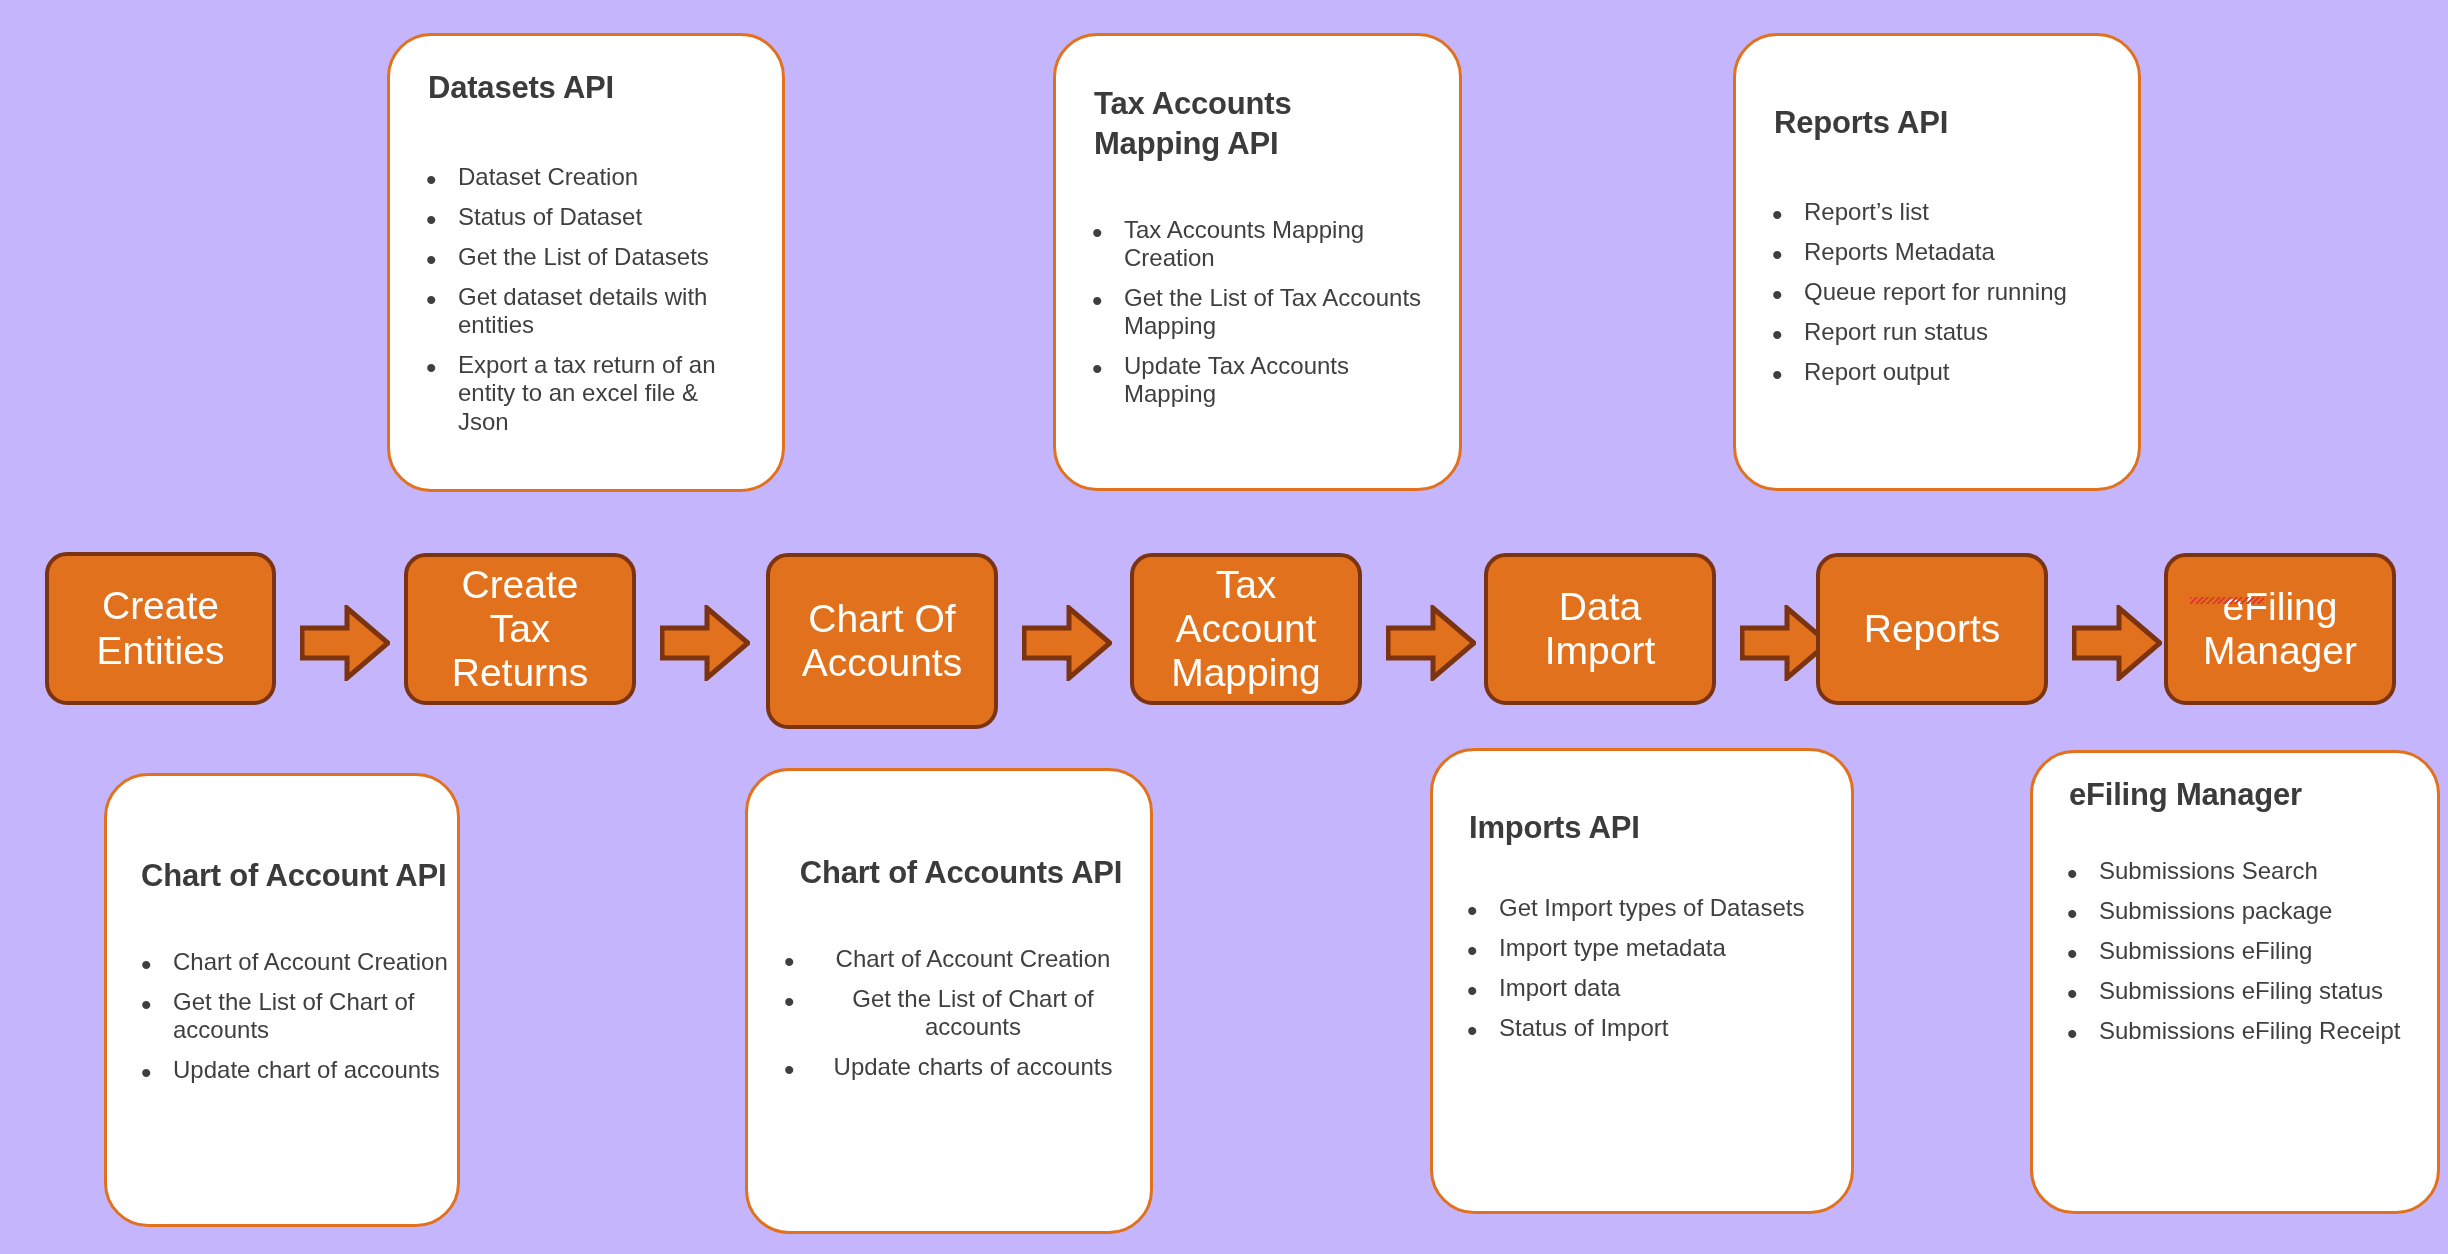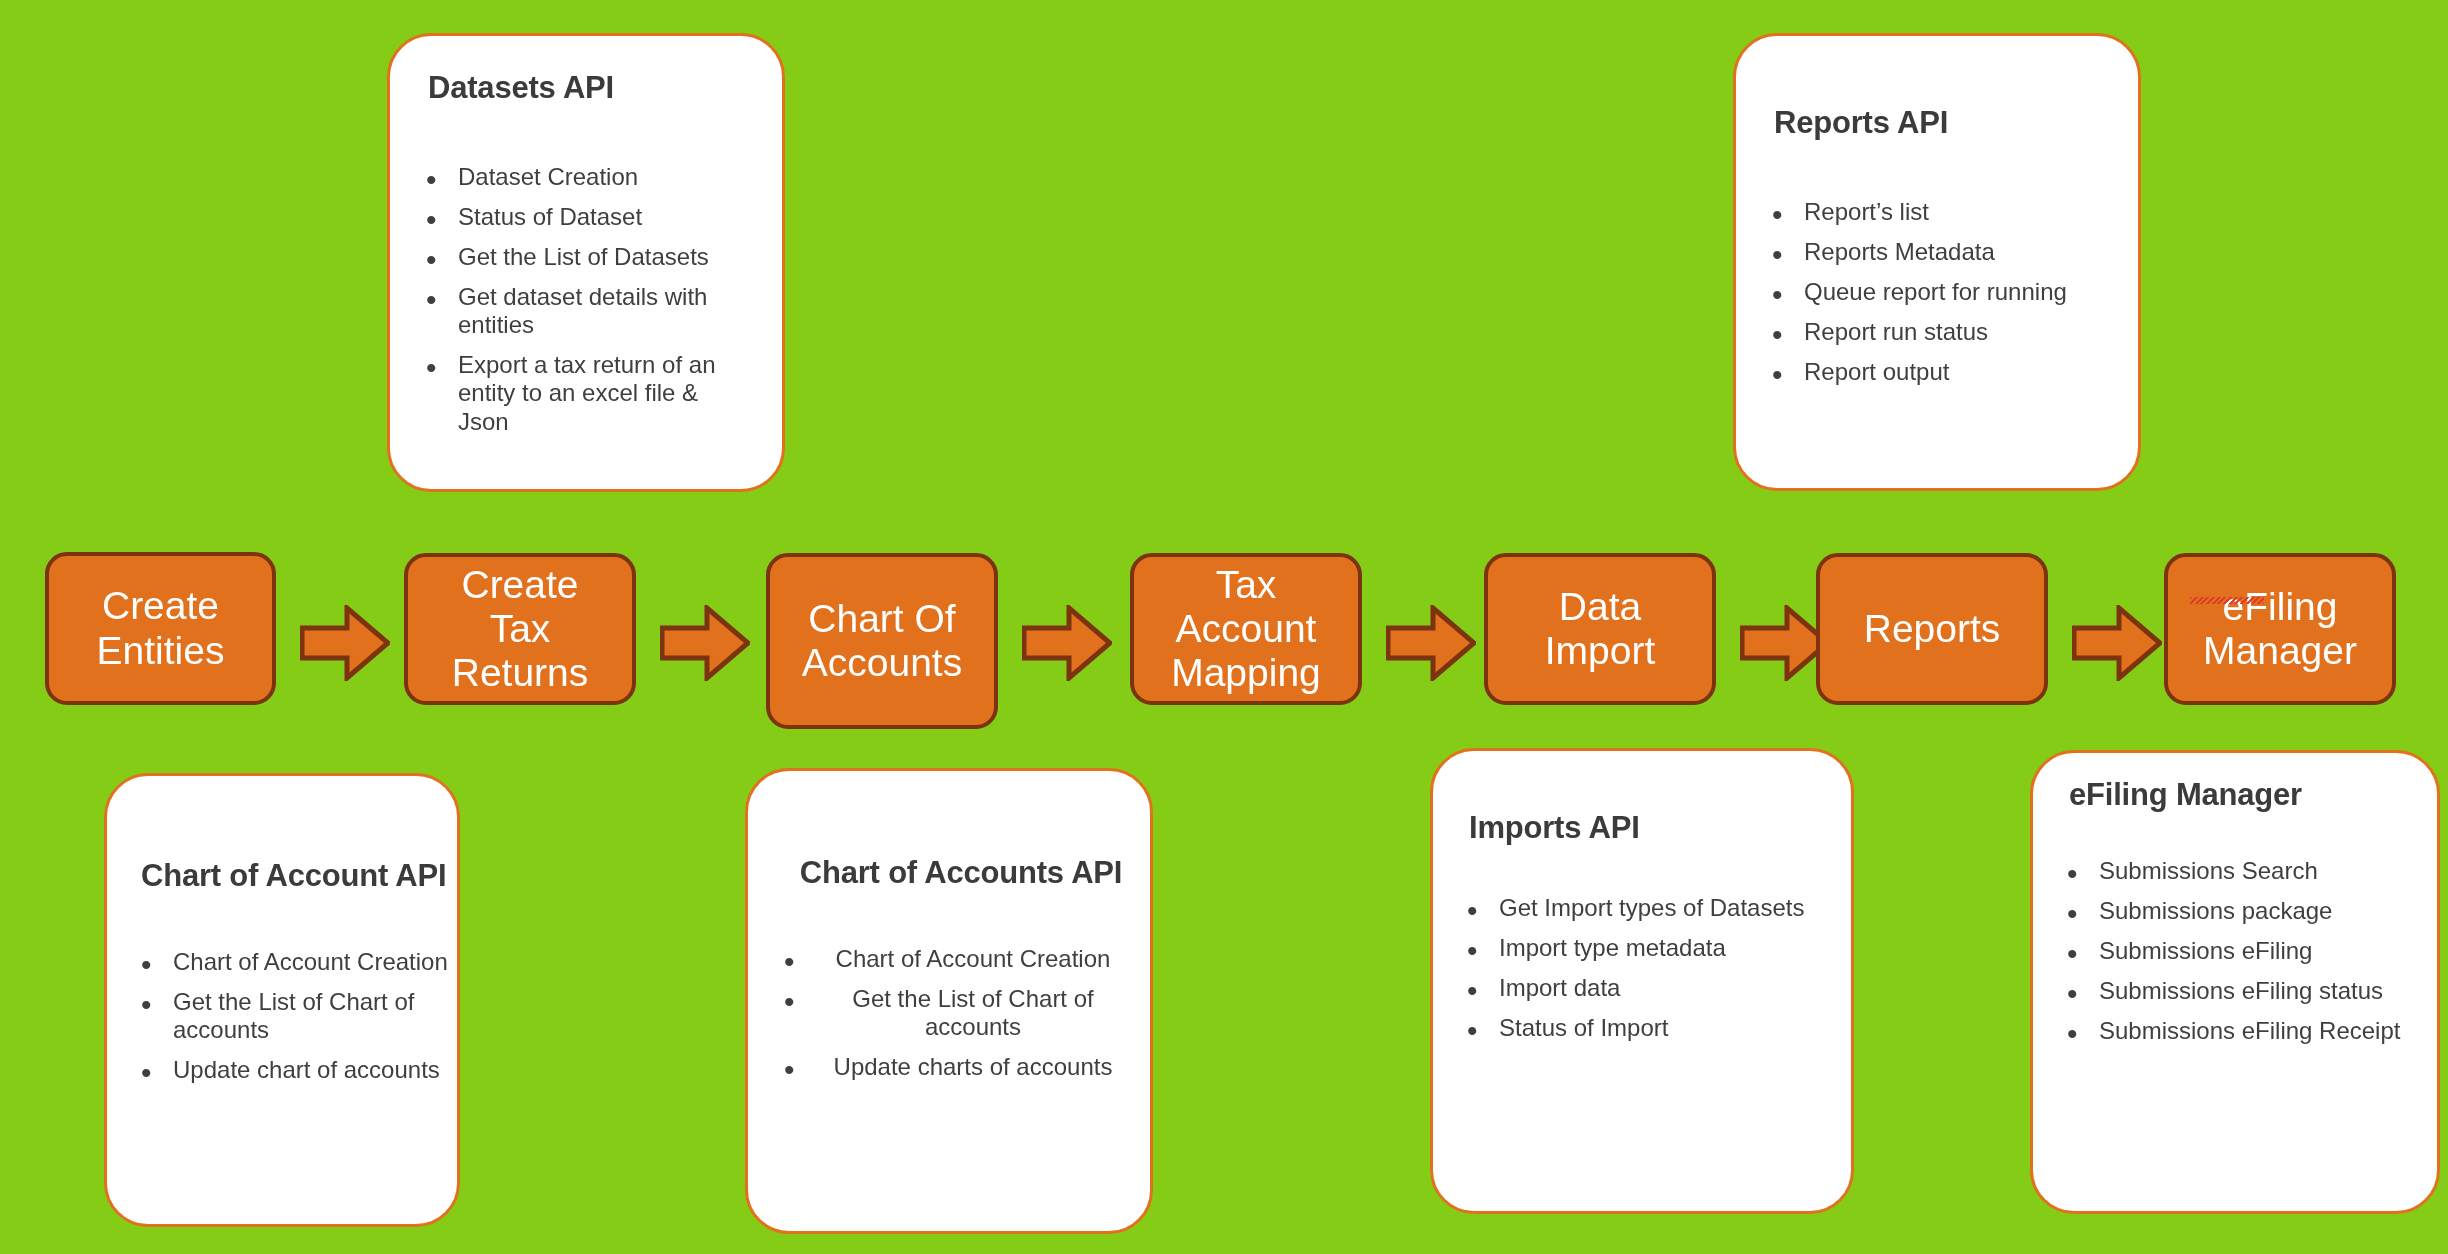--- a/index.html
+++ b/index.html
@@ -5,21 +5,21 @@
 <style>
   html, body {
     margin: 0;
     padding: 0;
     background: #ffffff;
   }
   #canvas {
     position: relative;
     width: 2448px;
     height: 1254px;
-    background: #84cc16;
+    background: #c4b5fd;
     overflow: hidden;
     font-family: "Liberation Sans", sans-serif;
   }
 
   
   .api-card {
     position: absolute;
     box-sizing: border-box;
     background: #ffffff;
     border: 3px solid #E2711D;
@@ -109,20 +109,29 @@
     <div class="card-title" style="left:38px; top:32px; width:330px;">Datasets API</div>
     <ul class="bullets" style="left:32px; top:115px; width:330px;">
       <li>Dataset Creation</li>
       <li>Status of Dataset</li>
       <li>Get the List of Datasets</li>
       <li>Get dataset details with entities</li>
       <li>Export a tax return of an entity to an excel file &amp; Json</li>
     </ul>
   </div>
 
+  <div class="api-card" style="left:1053px; top:33px; width:409px; height:458px;">
+    <div class="card-title" style="left:38px; top:48px; width:340px;">Tax Accounts
+Mapping API</div>
+    <ul class="bullets" style="left:32px; top:168px; width:345px;">
+      <li>Tax Accounts Mapping Creation</li>
+      <li>Get the List of Tax Accounts Mapping</li>
+      <li>Update Tax Accounts Mapping</li>
+    </ul>
+  </div>
 
   <div class="api-card" style="left:1733px; top:33px; width:408px; height:458px;">
     <div class="card-title" style="left:38px; top:67px; width:340px;">Reports API</div>
     <ul class="bullets" style="left:32px; top:150px; width:340px;">
       <li>Report’s list</li>
       <li>Reports Metadata</li>
       <li>Queue report for running</li>
       <li>Report run status</li>
       <li>Report output</li>
     </ul>

